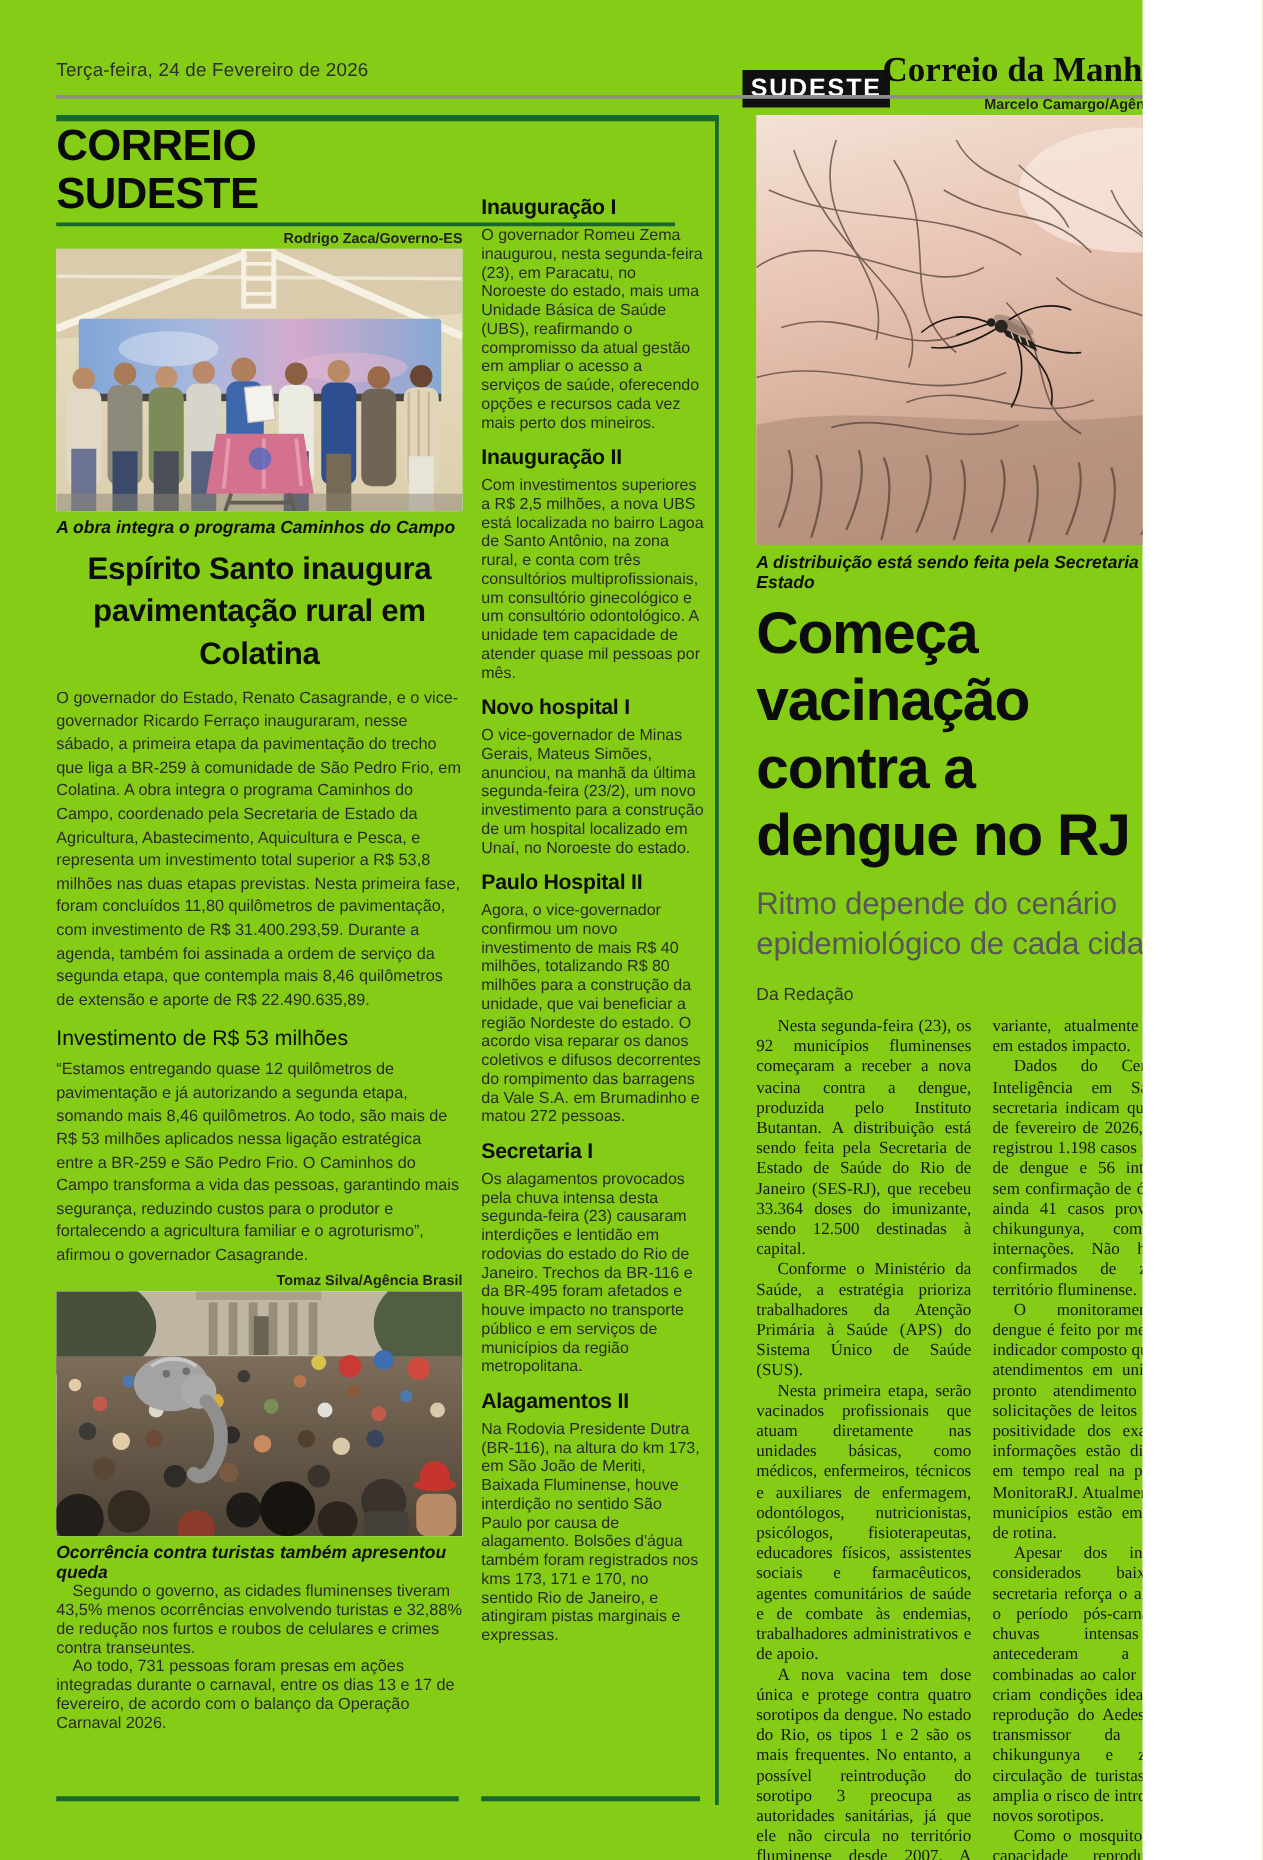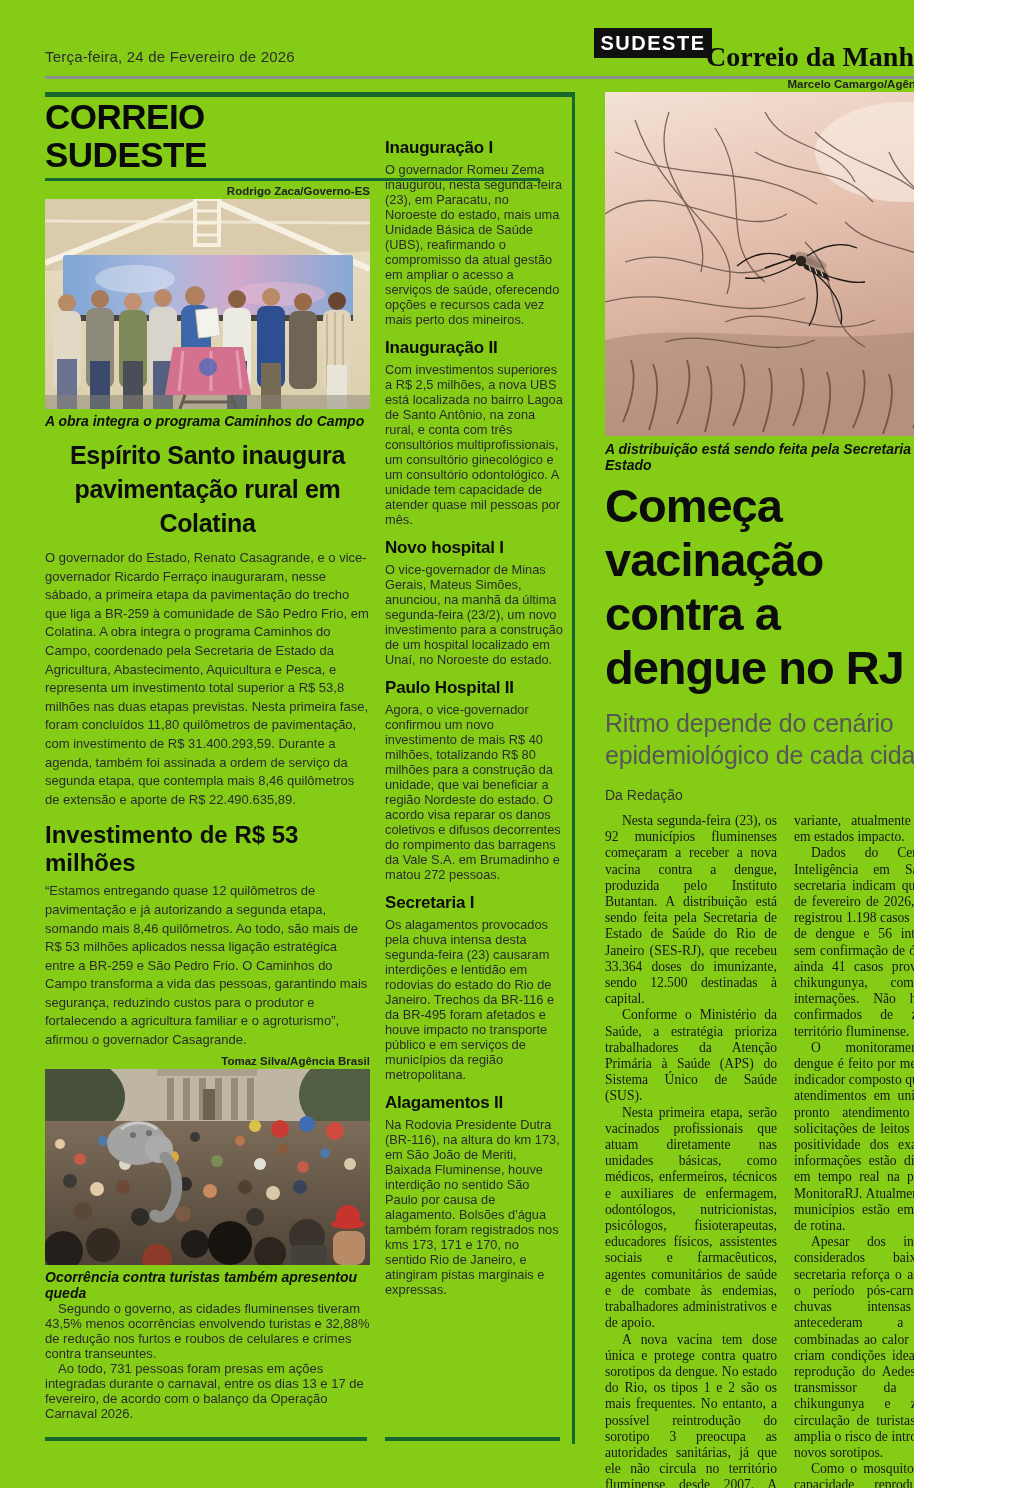--- a/index.html
+++ b/index.html
@@ -4,54 +4,54 @@
 <style>
   * { margin:0; padding:0; box-sizing:border-box; }
   html,body { background:#ffffff; }
   .page { position:relative; width:914px; height:1488px; background:#84cc16; overflow:hidden;
           font-family:"Liberation Sans", sans-serif; color:#1c1c1c; }
   .abs { position:absolute; }
 
   
   .date { left:45px; top:48px; font-size:15px; color:#2e2e2e; letter-spacing:0.2px; }
   .black-box { background:#101010; color:#fff; display:flex; align-items:center; justify-content:center; }
-  .section-box { left:594px; top:28px; width:118px; height:30px; font-size:20px; font-weight:700; letter-spacing:1.5px; }
+  .section-box { left:594px; top:56px; width:118px; height:30px; font-size:20px; font-weight:700; letter-spacing:1.5px; }
   .masthead { left:700px; top:41px; width:228px; text-align:right;
               font-family:"Liberation Serif", serif; font-weight:700; font-size:28px; color:#0d0d0d; }
   .page-box { left:933px; top:44px; width:33px; height:30px; font-size:20px; font-weight:700; }
   .header-rule { left:45px; top:76px; width:920px; height:3px; background:#8e8e8e; }
 
   
   .green { background:#17672e; }
   .green-top  { left:45px;  top:92px;  width:530px; height:5px; }
   .green-vert { left:572px; top:92px;  width:3px;   height:1352px; }
   .rule-left  { left:45px;  top:1437px; width:322px; height:4px; }
   .rule-mid   { left:385px; top:1437px; width:175px; height:4px; }
 
   
   .credit { font-size:11.5px; font-weight:700; color:#222; text-align:right; }
   .caption { font-style:italic; font-weight:700; font-size:14px; color:#0f0f0f; }
-  .subhead-sm { font-size:24px; font-weight:700; color:#0d0d0d; }
+  .subhead-sm { font-size:17px; font-weight:400; color:#0d0d0d; }
 
   
   .left-col { left:45px; top:98px; width:325px; }
   .corr-title { font-size:35px; line-height:38px; font-weight:700; letter-spacing:-0.5px; color:#0a0a0a; }
   .corr-underline { width:495px; height:3px; background:#17672e; margin:4px 0 4px 0; }
   .photo-frame { width:325px; overflow:hidden; background:#ddd; }
   .left-col .credit { margin:2px 0 2px 0; }
   .h1-left { font-size:25px; line-height:34px; font-weight:700; letter-spacing:-0.3px; color:#0d0d0d; margin:9px 0 9px 0;text-align:center; }
   .body-a { font-size:13px; line-height:18.6px; color:#2b2b2b; }
   .body-b { font-size:13px; line-height:15.1px; color:#2b2b2b; }
   .body-b p.ind { text-indent:13px; }
   .left-col .subhead-sm { margin:12px 0 5px 0; }
   .h2-left { font-size:22px; line-height:26px; font-weight:700; letter-spacing:-0.3px; color:#0d0d0d; margin:7px 0 6px 0; }
   .cap-row { margin:4px 0 0 0; }
 
   
-  .mid-col { left:385px; top:138px; width:178px; }
+  .mid-col { left:385px; top:156px; width:178px; }
   .mid-col h3 { font-size:17px; font-weight:700; color:#0d0d0d; margin:11px 0 4px 0; letter-spacing:-0.2px; }
   .mid-col section:first-child h3 { margin-top:0; }
   .mid-col p { font-size:12.8px; line-height:15px; color:#2b2b2b; }
   .mid-col p + p { text-indent:12px; }
 
   
   .right-col { left:605px; top:78px; width:362px; }
   .right-col .credit { margin-bottom:2px; }
   .right-photo { width:360px; height:344px; overflow:hidden; background:#e7c7b7; }
   .right-col .caption { font-weight:700; margin:5px 0 2px 0; }

